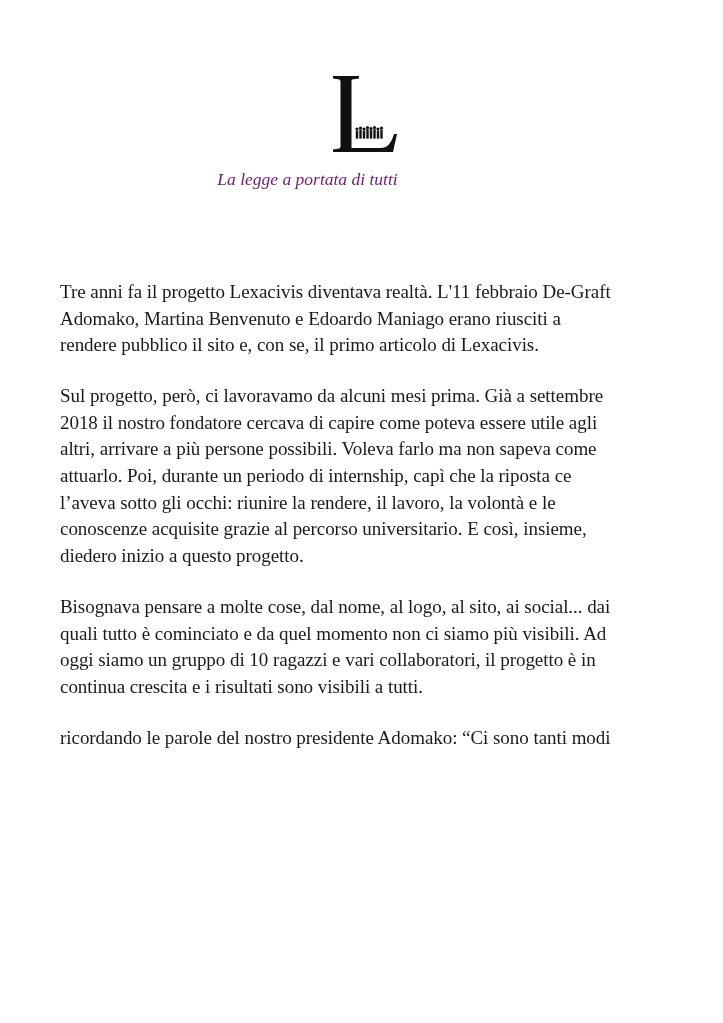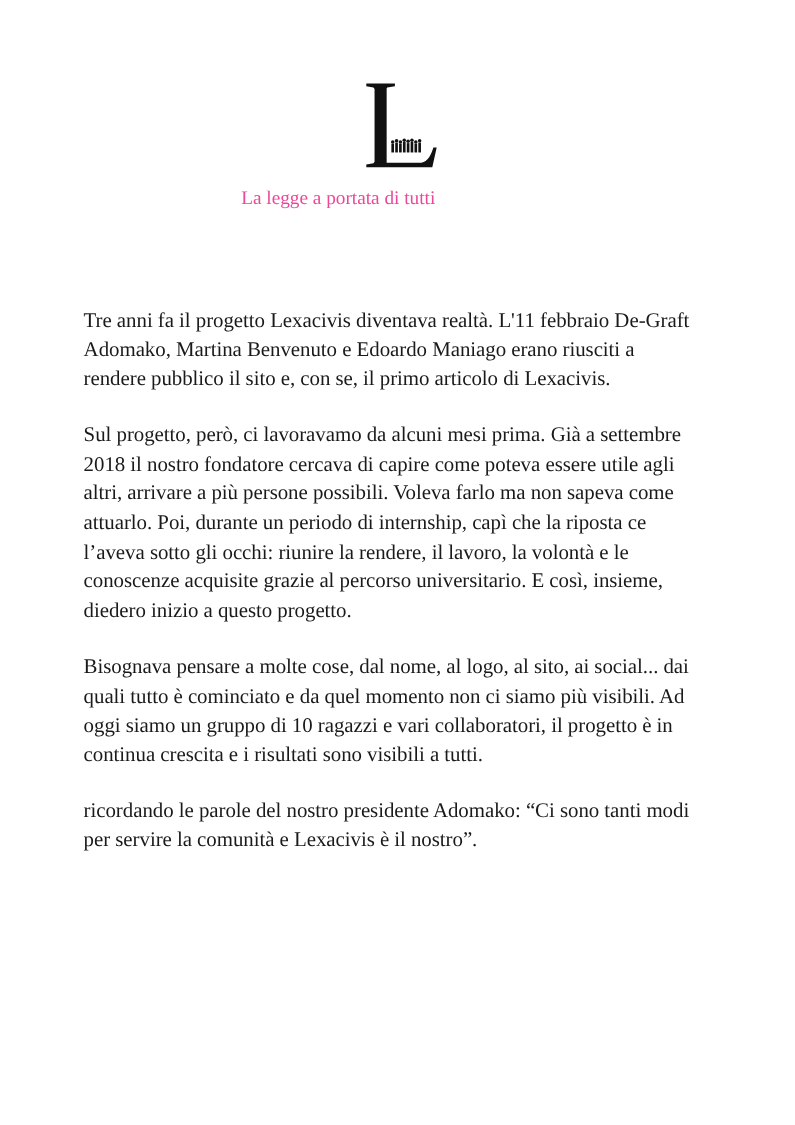--- a/index.html
+++ b/index.html
@@ -22,27 +22,28 @@
       width: 70px;
       height: 84px;
     }
     .logo svg { display: block; }
     .tagline {
       position: absolute;
       left: 0;
       width: 615px;
       top: 168px;
       text-align: center;
+      font-style: italic;
       font-size: 17.5px;
       line-height: 22px;
-      color: #ec4899;
+      color: #701a75;
     }
     .article {
       position: absolute;
-      left: 76px;
+      left: 60px;
       top: 279px;
       width: 640px;
     }
     .article p {
       margin: 0 0 24.5px 0;
       font-size: 19px;
       line-height: 26.6px;
       letter-spacing: -0.05px;
     }
     .line { display: block; white-space: nowrap; }
@@ -94,15 +95,14 @@
     <span class="line">diedero inizio a questo progetto.</span>
   </p>
   <p>
     <span class="line">Bisognava pensare a molte cose, dal nome, al logo, al sito, ai social... dai</span>
     <span class="line">quali tutto è cominciato e da quel momento non ci siamo più visibili. Ad</span>
     <span class="line">oggi siamo un gruppo di 10 ragazzi e vari collaboratori, il progetto è in</span>
     <span class="line">continua crescita e i risultati sono visibili a tutti.</span>
   </p>
   <p>
     <span class="line">ricordando le parole del nostro presidente Adomako: “Ci sono tanti modi</span>
-    <span class="line">per servire la comunità e Lexacivis è il nostro”.</span>
   </p>
 </div>
 
 </body></html>

